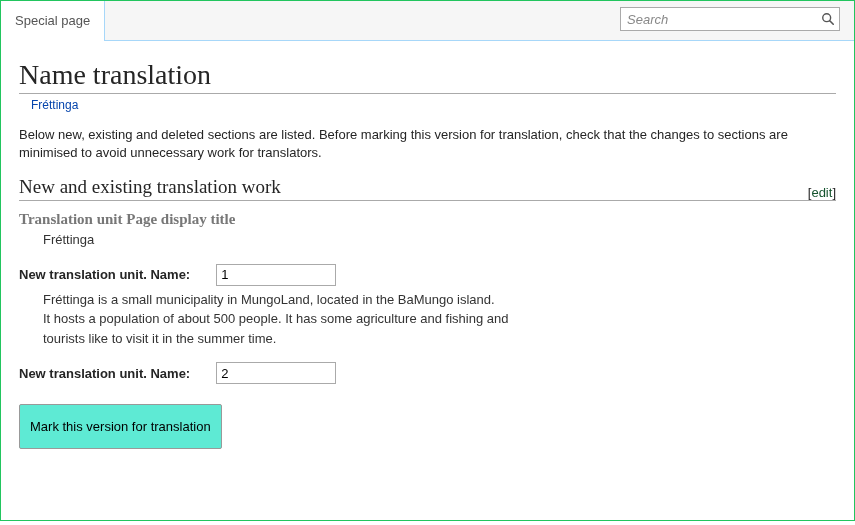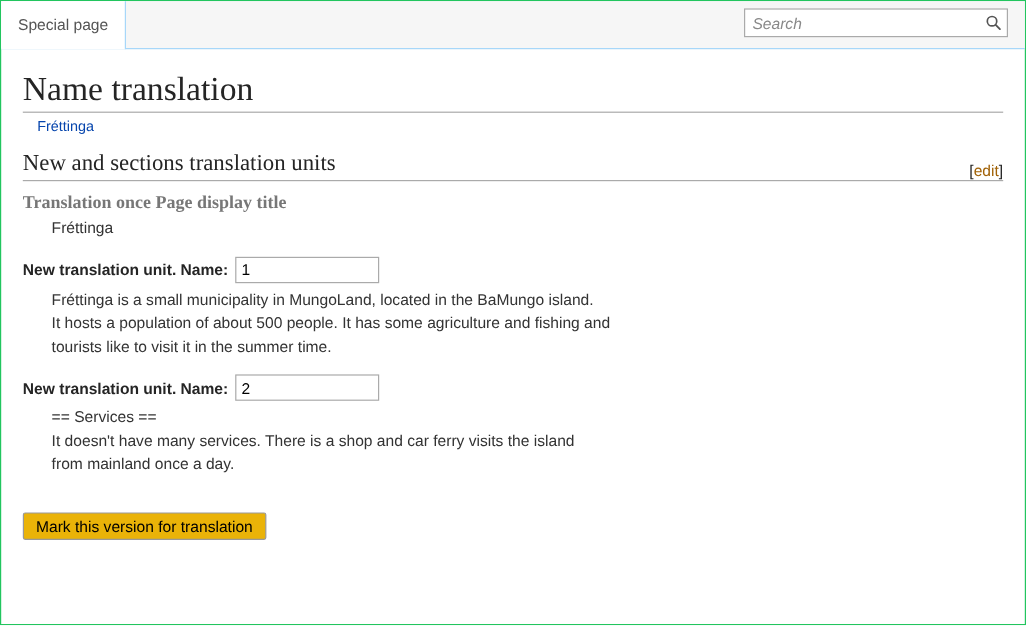--- a/index.html
+++ b/index.html
@@ -97,59 +97,60 @@
     font-weight: normal;
     font-size: 19px;
     margin: 0;
     flex: 1;
     padding-bottom: 2px;
   }
   .editlink {
     font-size: 13px;
     color: #252525;
   }
-  .editlink a { color: #a16207; text-decoration: none; }
+  .editlink a { color: #14532d; text-decoration: none; }
   .unit-title {
     font-family: Georgia, "Times New Roman", serif;
     font-weight: bold;
     font-size: 15px;
     color: #777;
     margin: 4px 0 2px 0;
   }
   .unit-body {
     margin: 0 0 14px 24px;
     font-size: 13px;
     line-height: 1.5;
     color: #333;
     white-space: pre-line;
   }
   .new-unit-row {
     display: flex;
     align-items: center;
     margin: 6px 0 4px 0;
+    gap: 20px;
   }
   .new-unit-label {
     font-weight: bold;
     font-size: 13px;
     margin-right: 6px;
   }
   .name-input {
     width: 120px;
     height: 22px;
     border: 1px solid #aaa;
     font-size: 13px;
     padding: 0 4px;
     font-family: sans-serif;
   }
   .mark-button {
     margin-top: 16px;
     font-family: sans-serif;
     font-size: 13px;
-    padding: 3px 10px;
-    background: #eab308;
+    padding: 14px 10px;
+    background: #5eead4;
     border: 1px solid #999;
     border-radius: 2px;
     cursor: pointer;
   }
 </style>
 </head>
 <body>
 
 <div class="page-frame">
 
@@ -166,44 +167,42 @@
         </svg>
       </span>
     </div>
   </div>
 
   <div class="content">
 
     <h1 class="page-title">Name translation</h1>
     <div class="subtitle">Fréttinga</div>
 
+    <div class="desc">Below new, existing and deleted sections are listed. Before marking this version for translation, check that the changes to sections are minimised to avoid unnecessary work for translators.</div>
 
     <div class="section-head-row">
-      <h2 class="section-head">New and sections translation units</h2>
+      <h2 class="section-head">New and existing translation work</h2>
       <span class="editlink">[<a href="#">edit</a>]</span>
     </div>
 
-    <div class="unit-title">Translation once Page display title</div>
+    <div class="unit-title">Translation unit Page display title</div>
     <div class="unit-body">Fréttinga</div>
 
     
     <div class="new-unit-row">
       <span class="new-unit-label">New translation unit. Name:</span>
       <input class="name-input" type="text" value="1" style="">
     </div>
     <div class="unit-body">Fréttinga is a small municipality in MungoLand, located in the BaMungo island.
 It hosts a population of about 500 people. It has some agriculture and fishing and
 tourists like to visit it in the summer time.</div>
 
     
     <div class="new-unit-row">
       <span class="new-unit-label">New translation unit. Name:</span>
       <input class="name-input" type="text" value="2" style="">
     </div>
-    <div class="unit-body">== Services ==
-It doesn't have many services. There is a shop and car ferry visits the island
-from mainland once a day.</div>
 
     <button class="mark-button">Mark this version for translation</button>
 
   </div>
 
 </div>
 
 </body></html>

